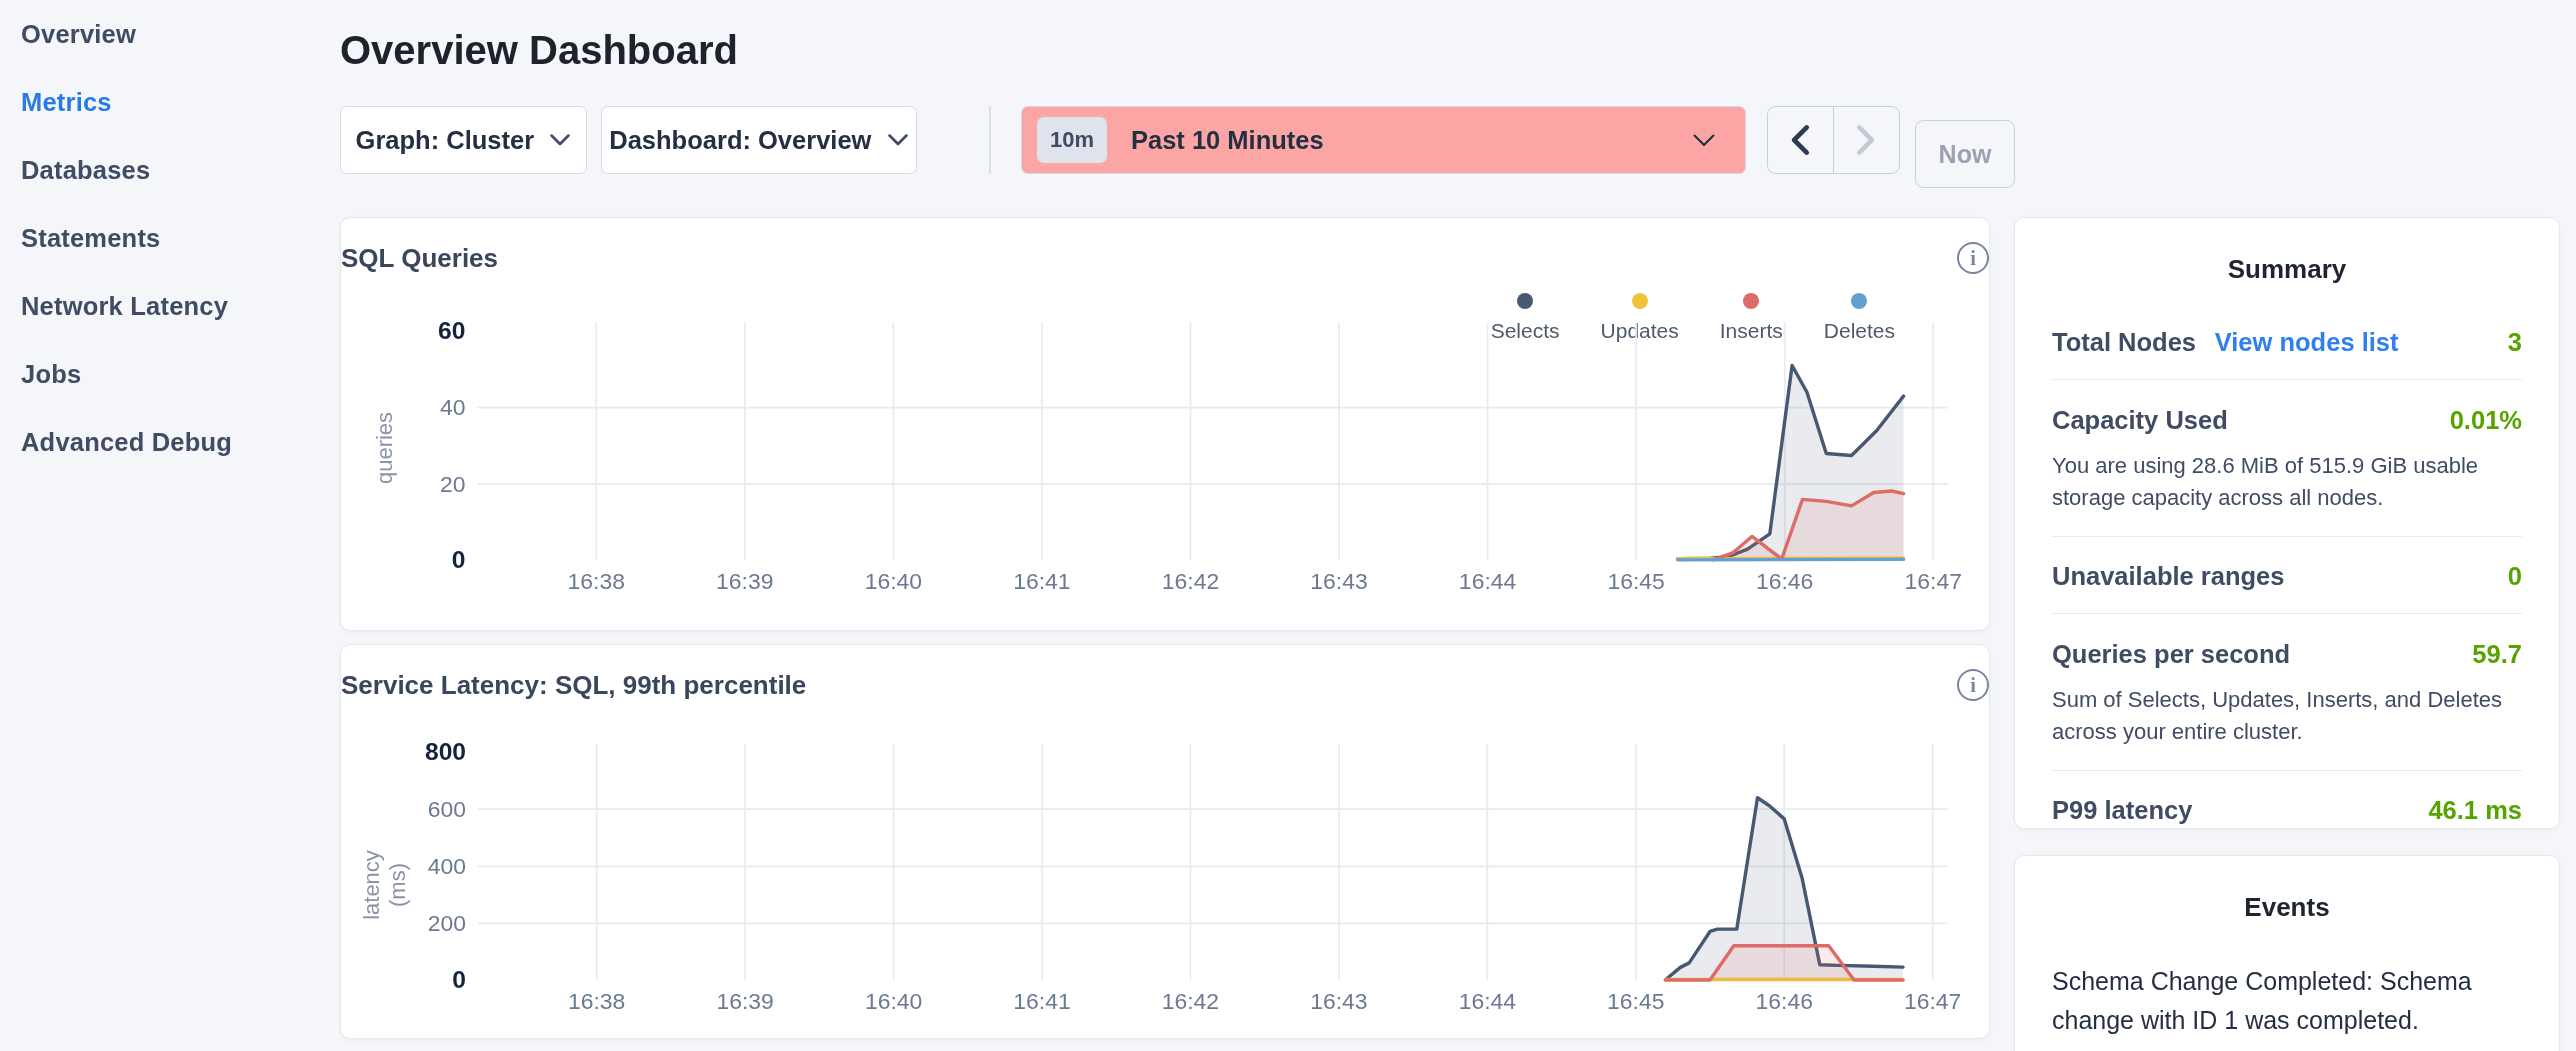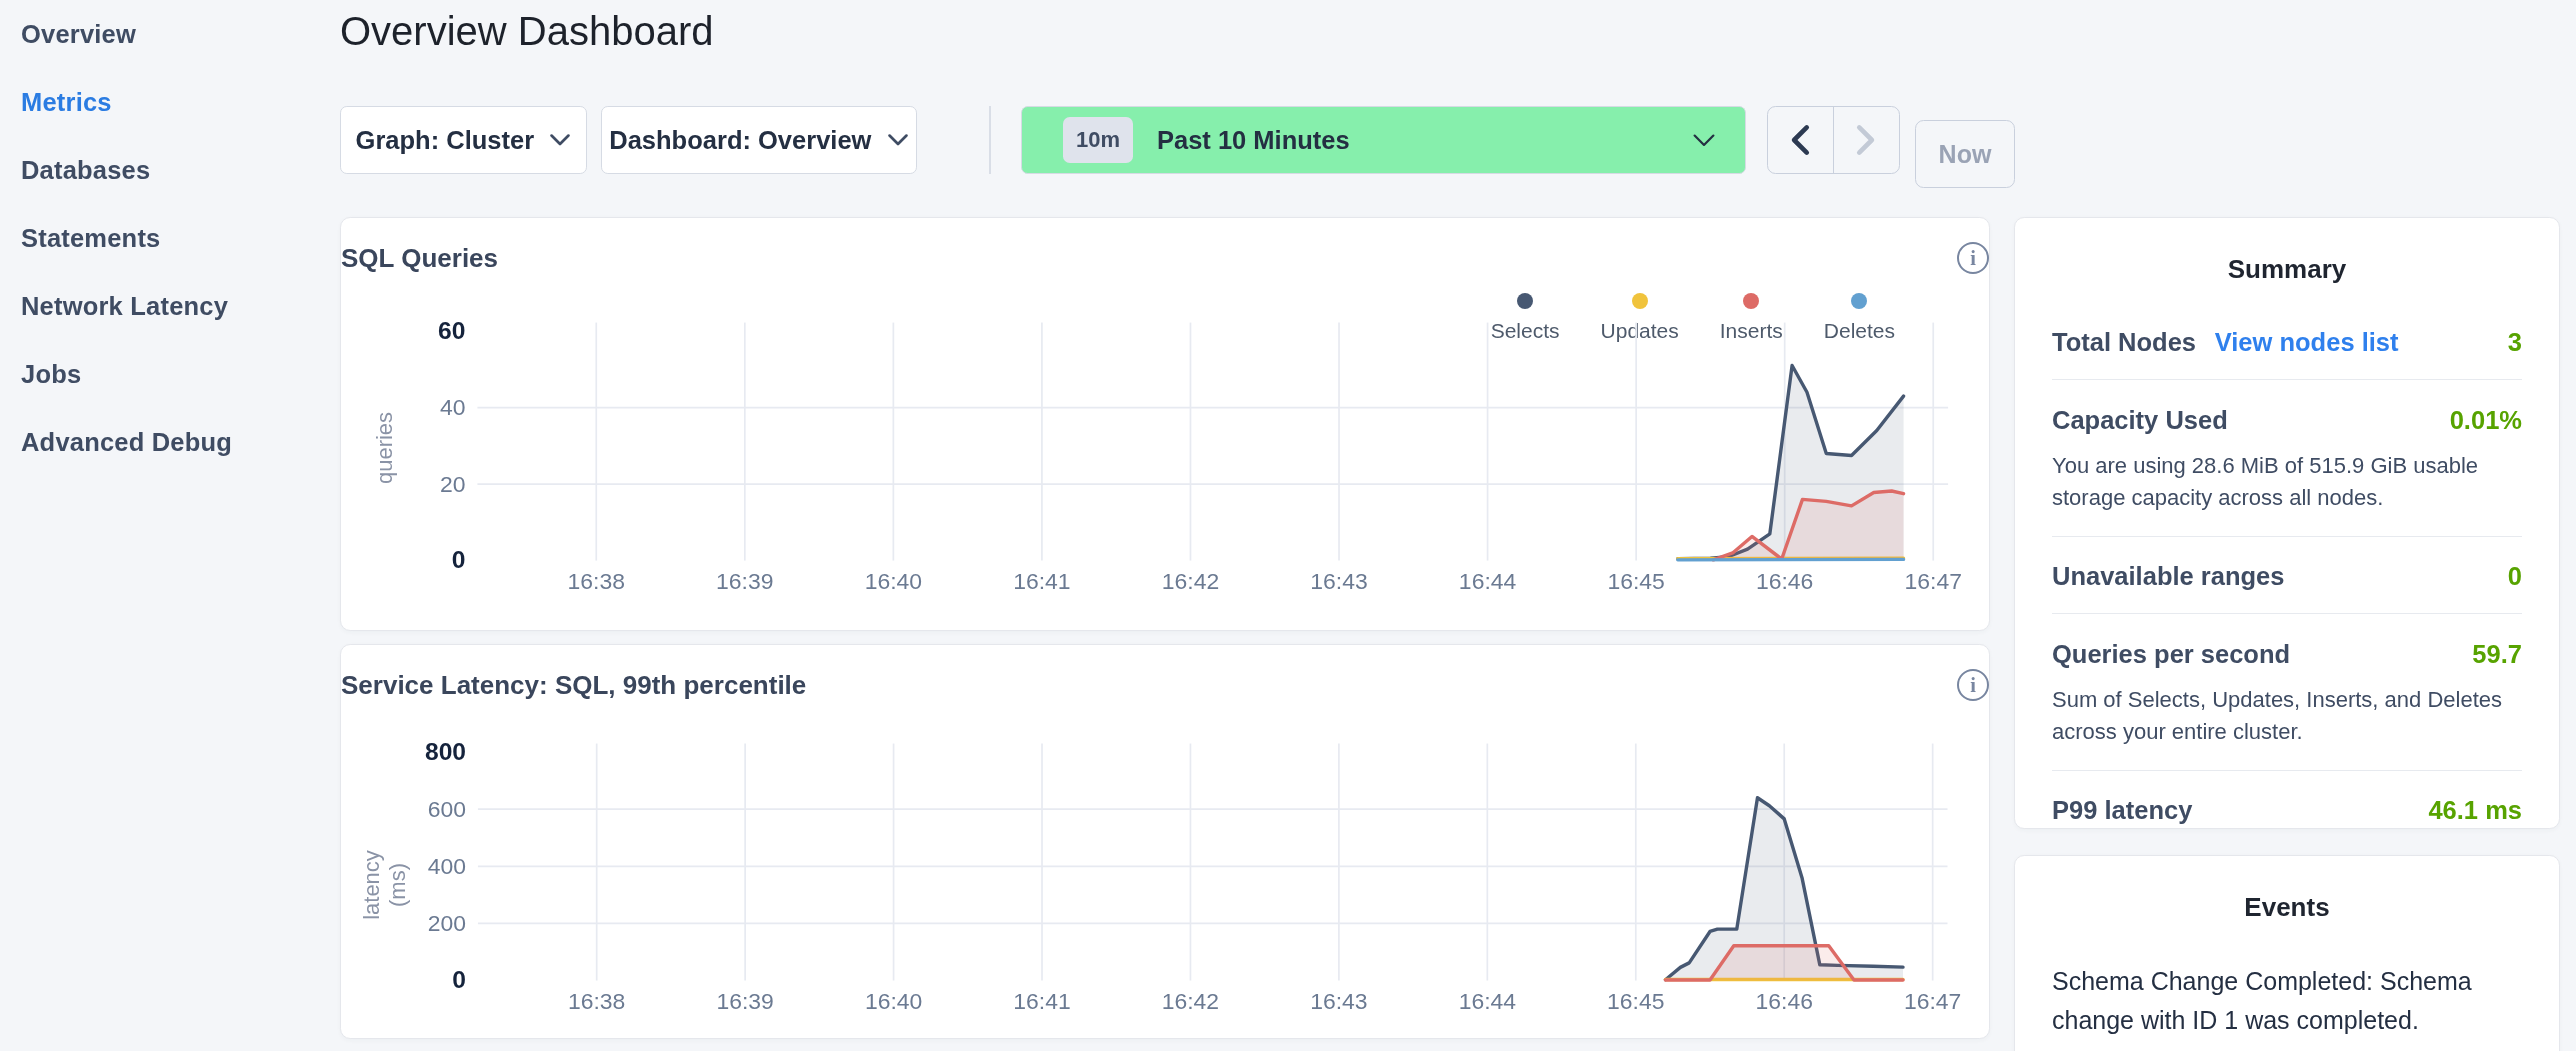--- a/index.html
+++ b/index.html
@@ -14,37 +14,37 @@
   
   .sidebar { position:absolute; left:21px; top:0; width:281px; }
   .nav-item {
     height:68px; display:flex; align-items:center;
     font-size:25.5px; font-weight:600; color:#3f4c63; cursor:pointer;
     letter-spacing:0.2px;
   }
   .nav-item.active { color:#2b7ce2; }
   
   .page-title {
-    position:absolute; left:340px; top:9px;
-    font-size:40px; font-weight:400; color:#1d222b;
+    position:absolute; left:340px; top:28px;
+    font-size:40px; font-weight:700; color:#1d222b;
   }
   .controls-row { position:absolute; left:0; top:106px; width:2576px; height:68px; }
   .dropdown-btn {
     position:absolute; top:0; height:68px;
     background:#ffffff; border:1.7px solid #d6dbe4; border-radius:6.8px;
     display:flex; align-items:center; justify-content:center; gap:15.3px;
     font-size:25.5px; font-weight:700; color:#242f42; cursor:pointer;
   }
   .graph-btn { left:340px; width:247px; }
   .dash-btn  { left:601px; width:316px; }
   .controls-divider { position:absolute; left:989px; top:0; width:1.7px; height:68px; background:#d9dee7; }
   .time-select {
     position:absolute; left:1021px; top:0; width:725px; height:68px;
-    background:#86efac; border:1.7px solid #d6dbe4; border-radius:6.8px;
-    display:flex; align-items:center; cursor:pointer;padding-left:26px;
+    background:#fca5a5; border:1.7px solid #d6dbe4; border-radius:6.8px;
+    display:flex; align-items:center; cursor:pointer;
   }
   .time-badge {
     margin-left:15.3px; background:#dfe3ec; border-radius:6.8px;
     font-size:22px; font-weight:700; color:#3f4c63; padding:10.2px 12.8px;
   }
   .time-label { margin-left:24px; font-size:25.5px; font-weight:700; color:#242f42; flex:1; }
   .time-caret { margin-right:29px; display:flex; }
   .pager {
     position:absolute; left:1767px; top:0; width:133px; height:68px;
     border:1.7px solid #c9d0dd; border-radius:8.5px; display:flex; overflow:hidden;

